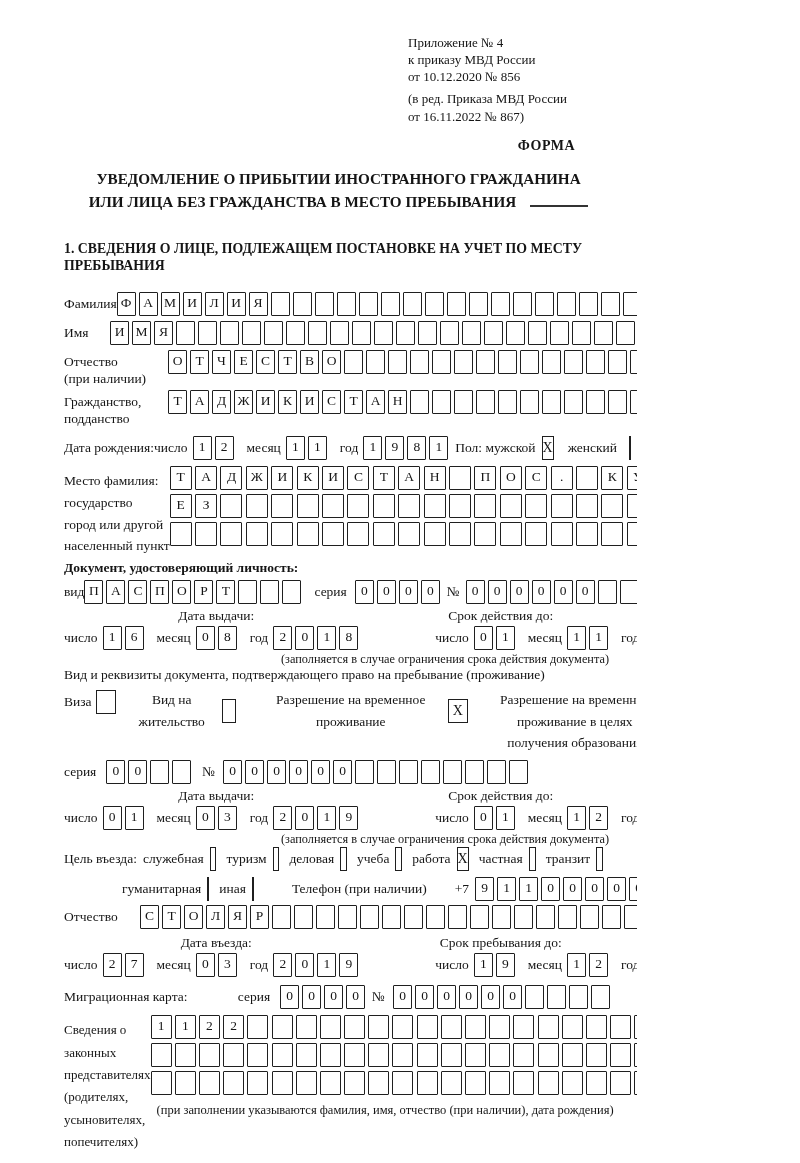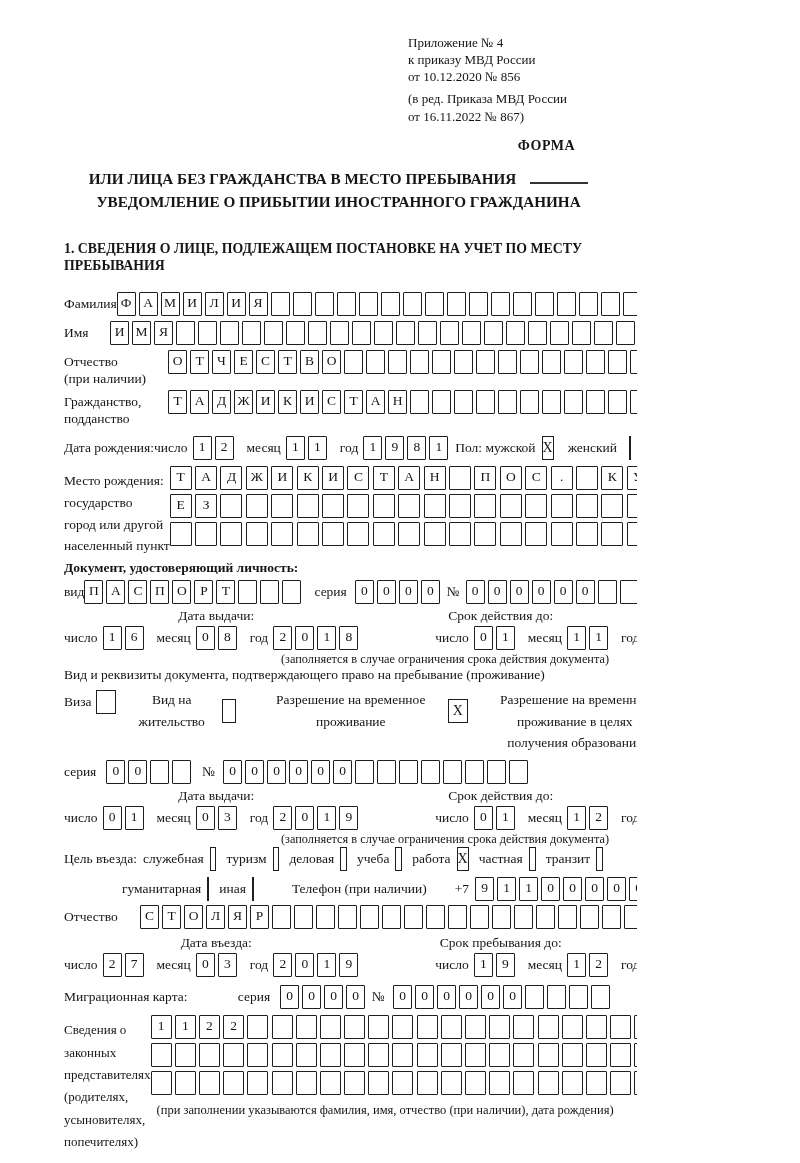--- a/index.html
+++ b/index.html
@@ -71,22 +71,22 @@
     <div>Приложение № 4</div>
     <div>к приказу МВД России</div>
     <div>от 10.12.2020 № 856</div>
     <div class="gap">(в ред. Приказа МВД России</div>
     <div>от 16.11.2022 № 867)</div>
   </div>
 
   <div class="forma">ФОРМА</div>
 
   <div class="title">
+    <div>УВЕДОМЛЕНИЕ О ПРИБЫТИИ ИНОСТРАННОГО ГРАЖДАНИНА</div>
     <div><span>ИЛИ ЛИЦА БЕЗ ГРАЖДАНСТВА В МЕСТО ПРЕБЫВАНИЯ</span><span class="blank"></span></div>
-    <div>УВЕДОМЛЕНИЕ О ПРИБЫТИИ ИНОСТРАННОГО ГРАЖДАНИНА</div>
   </div>
 
   <div class="sec1">1. СВЕДЕНИЯ О ЛИЦЕ, ПОДЛЕЖАЩЕМ ПОСТАНОВКЕ НА УЧЕТ ПО МЕСТУ ПРЕБЫВАНИЯ</div>
 
   <div class="row" style="margin-top:18px;">
     <div class="lblcol w46">Фамилия</div>
     <div class="cells"><span class="cell">Ф</span><span class="cell">А</span><span class="cell">М</span><span class="cell">И</span><span class="cell">Л</span><span class="cell">И</span><span class="cell">Я</span><span class="cell"></span><span class="cell"></span><span class="cell"></span><span class="cell"></span><span class="cell"></span><span class="cell"></span><span class="cell"></span><span class="cell"></span><span class="cell"></span><span class="cell"></span><span class="cell"></span><span class="cell"></span><span class="cell"></span><span class="cell"></span><span class="cell"></span><span class="cell"></span><span class="cell"></span><span class="cell"></span><span class="cell"></span><span class="cell"></span><span class="cell"></span><span class="cell"></span><span class="cell"></span></div>
   </div>
 
   <div class="row">
@@ -121,21 +121,21 @@
       <span class="cells"><span class="cell">1</span><span class="cell">9</span><span class="cell">8</span><span class="cell">1</span></span>
     </span>
     <span class="inlbl" style="margin-left:4px;">Пол: мужской</span>
     <span class="cb" style="margin-left:6px;">X</span>
     <span class="inlbl" style="margin-left:14px;">женский</span>
     <span class="cb" style="margin-left:12px;"></span>
   </div>
 
   <div class="row" style="margin-top:6px;">
     <div class="lblcol w104" style="line-height:1.62;">
-      <div>Место рождения:</div>
+      <div>Место фамилия:</div>
       <div>государство</div>
       <div>город или другой</div>
       <div>населенный пункт</div>
     </div>
     <div class="stack cells-lg">
       <div class="cells"><span class="cell">Т</span><span class="cell">А</span><span class="cell">Д</span><span class="cell">Ж</span><span class="cell">И</span><span class="cell">К</span><span class="cell">И</span><span class="cell">С</span><span class="cell">Т</span><span class="cell">А</span><span class="cell">Н</span><span class="cell"></span><span class="cell">П</span><span class="cell">О</span><span class="cell">С</span><span class="cell">.</span><span class="cell"></span><span class="cell">К</span><span class="cell">У</span><span class="cell">Р</span><span class="cell">М</span><span class="cell">О</span><span class="cell">М</span><span class="cell">Б</span></div>
       <div class="cells"><span class="cell">Е</span><span class="cell">З</span><span class="cell"></span><span class="cell"></span><span class="cell"></span><span class="cell"></span><span class="cell"></span><span class="cell"></span><span class="cell"></span><span class="cell"></span><span class="cell"></span><span class="cell"></span><span class="cell"></span><span class="cell"></span><span class="cell"></span><span class="cell"></span><span class="cell"></span><span class="cell"></span><span class="cell"></span><span class="cell"></span><span class="cell"></span><span class="cell"></span><span class="cell"></span><span class="cell"></span></div>
       <div class="cells"><span class="cell"></span><span class="cell"></span><span class="cell"></span><span class="cell"></span><span class="cell"></span><span class="cell"></span><span class="cell"></span><span class="cell"></span><span class="cell"></span><span class="cell"></span><span class="cell"></span><span class="cell"></span><span class="cell"></span><span class="cell"></span><span class="cell"></span><span class="cell"></span><span class="cell"></span><span class="cell"></span><span class="cell"></span><span class="cell"></span><span class="cell"></span><span class="cell"></span><span class="cell"></span><span class="cell"></span></div>
     </div>
   </div>

